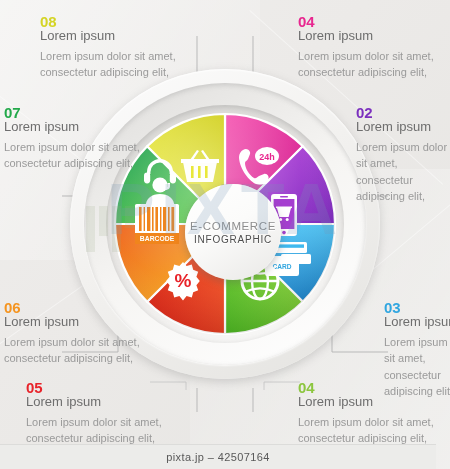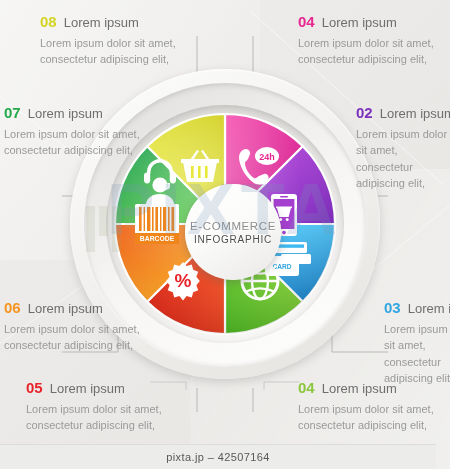--- a/index.html
+++ b/index.html
@@ -107,22 +107,22 @@
   }
 
   
   .callout {
     position: absolute;
     width: 170px;
   }
   .callout .head {
     display: flex;
     align-items: baseline;
-    gap: 7px;
     white-space: nowrap;
+    flex-direction: column;
   }
   .callout .num {
     font-size: 15px;
     font-weight: bold;
     line-height: 1;
   }
   .callout .ttl {
     font-size: 13px;
     color: #6e6e6e;
     line-height: 1;

